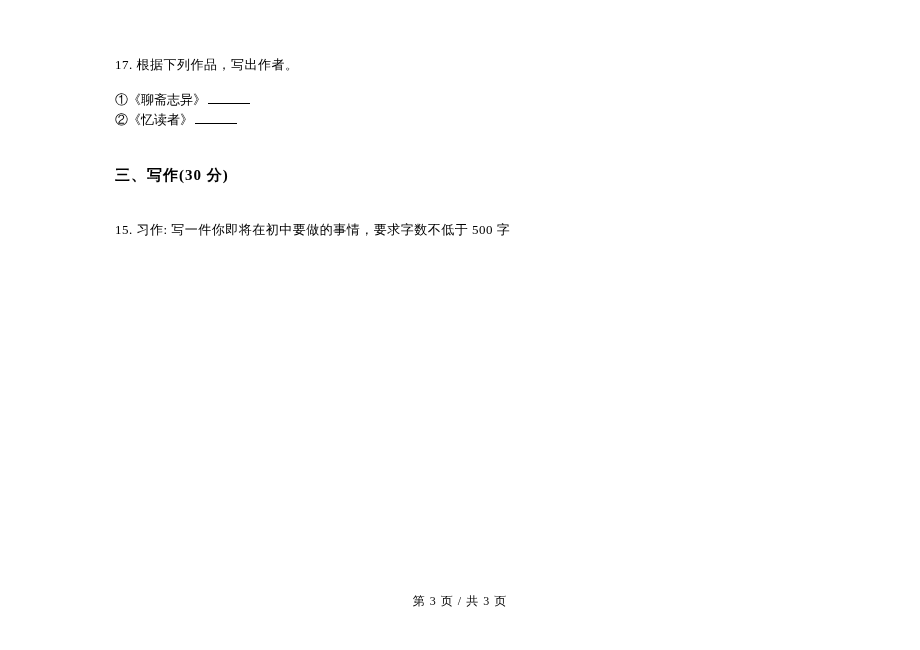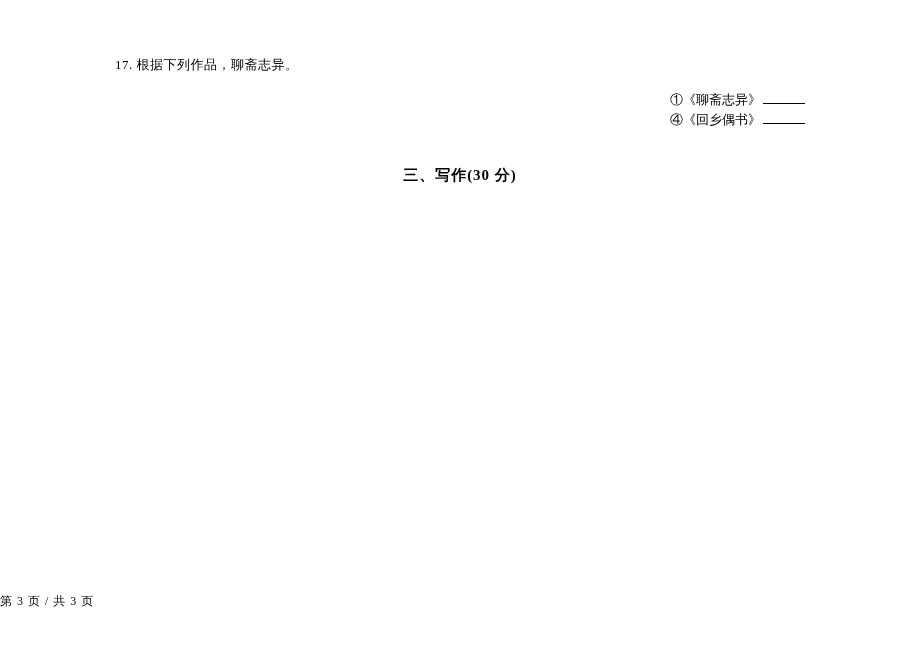--- a/index.html
+++ b/index.html
@@ -21,21 +21,20 @@
       margin-bottom: 18px;
     }
     .question-text {
       font-size: 13px;
       color: #000;
       line-height: 1.6;
       letter-spacing: 0.5px;
     }
     .sub-items {
       margin-top: 14px;
-      text-align: right;
     }
     .sub-item {
       font-size: 13px;
       color: #000;
       line-height: 1.5;
       margin-bottom: 1px;
     }
     .blank {
       display: inline-block;
       border-bottom: 1px solid #000;
@@ -44,57 +43,61 @@
       vertical-align: baseline;
       margin-left: 2px;
     }
     .section-header {
       font-size: 15px;
       font-weight: bold;
       color: #000;
       margin-top: 36px;
       margin-bottom: 34px;
       letter-spacing: 1px;
-      text-align: center;
     }
     .question-15 {
       font-size: 13px;
       color: #000;
       line-height: 1.7;
       letter-spacing: 0.5px;
       max-width: 430px;
     }
     .page-footer {
       position: absolute;
       bottom: 40px;
       left: 0;
       right: 0;
+      text-align: center;
       font-size: 12px;
       color: #000;
       letter-spacing: 1px;
     }
   </style>
 </head>
 <body>
 
 <div class="page-content">
 
   <div class="question-block">
     <div class="question-text">
       <span>17.</span>
-      <span>根据下列作品，聊斋志异。</span>
+      <span>根据下列作品，写出作者。</span>
     </div>
     <div class="sub-items">
       <div class="sub-item">
         <span>①</span><span>《聊斋志异》</span><span class="blank"></span>
       </div>
       <div class="sub-item">
-        <span>④</span><span>《回乡偶书》</span><span class="blank"></span>
+        <span>②</span><span>《忆读者》</span><span class="blank"></span>
       </div>
     </div>
   </div>
 
   <div class="section-header">三、写作(30 分)</div>
 
+  <div class="question-15">
+    <span>15.</span>
+    <span>习作: 写一件你即将在初中要做的事情，要求字数不低于 500 字</span>
+  </div>
 
 </div>
 
 <div class="page-footer">第 3 页  /  共 3 页</div>
 
 </body></html>

